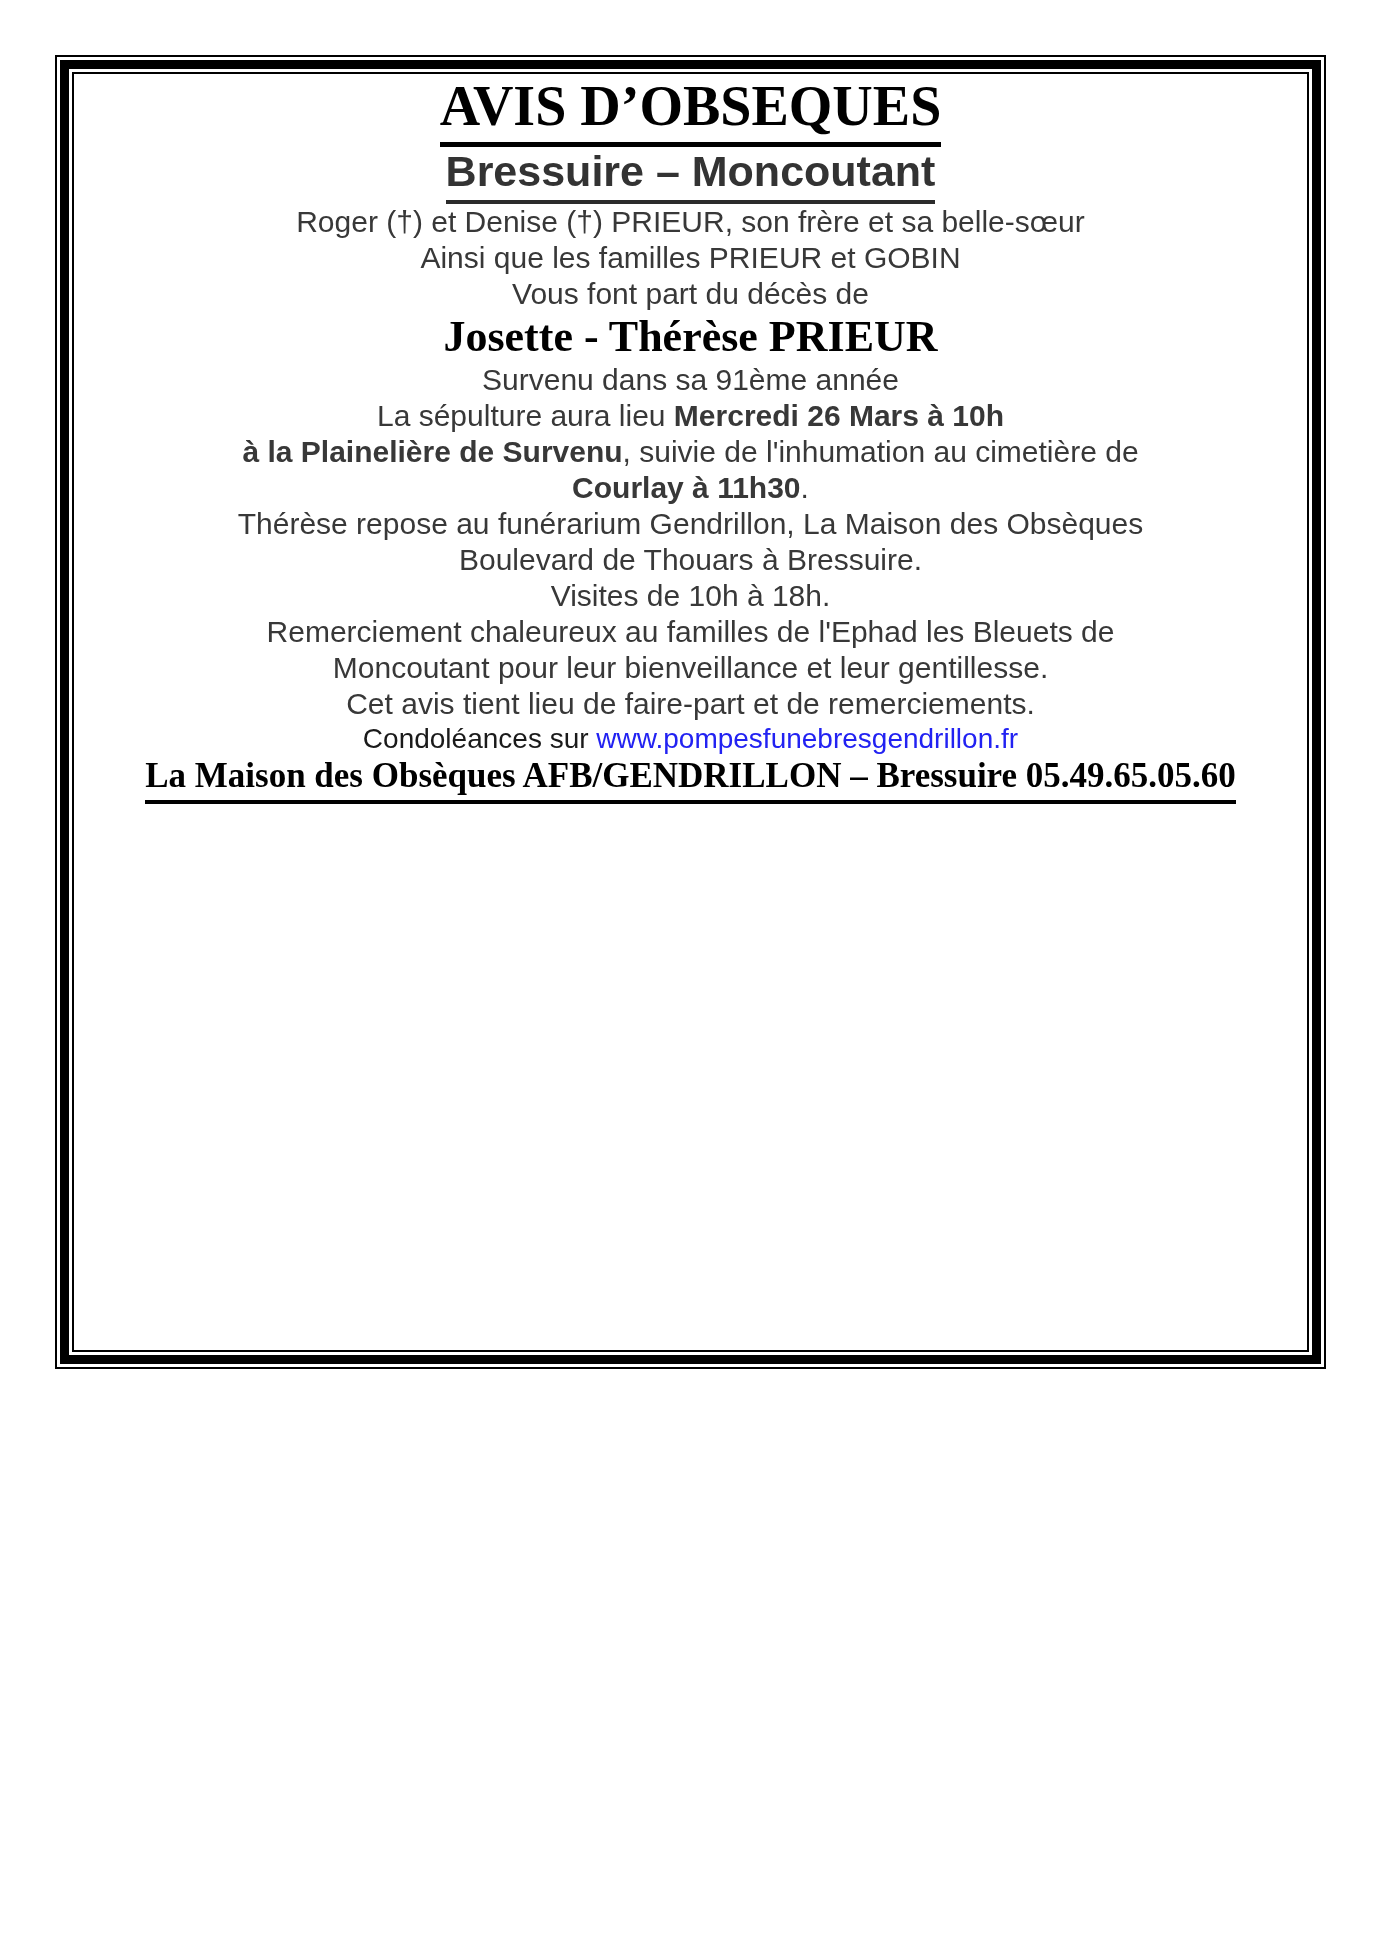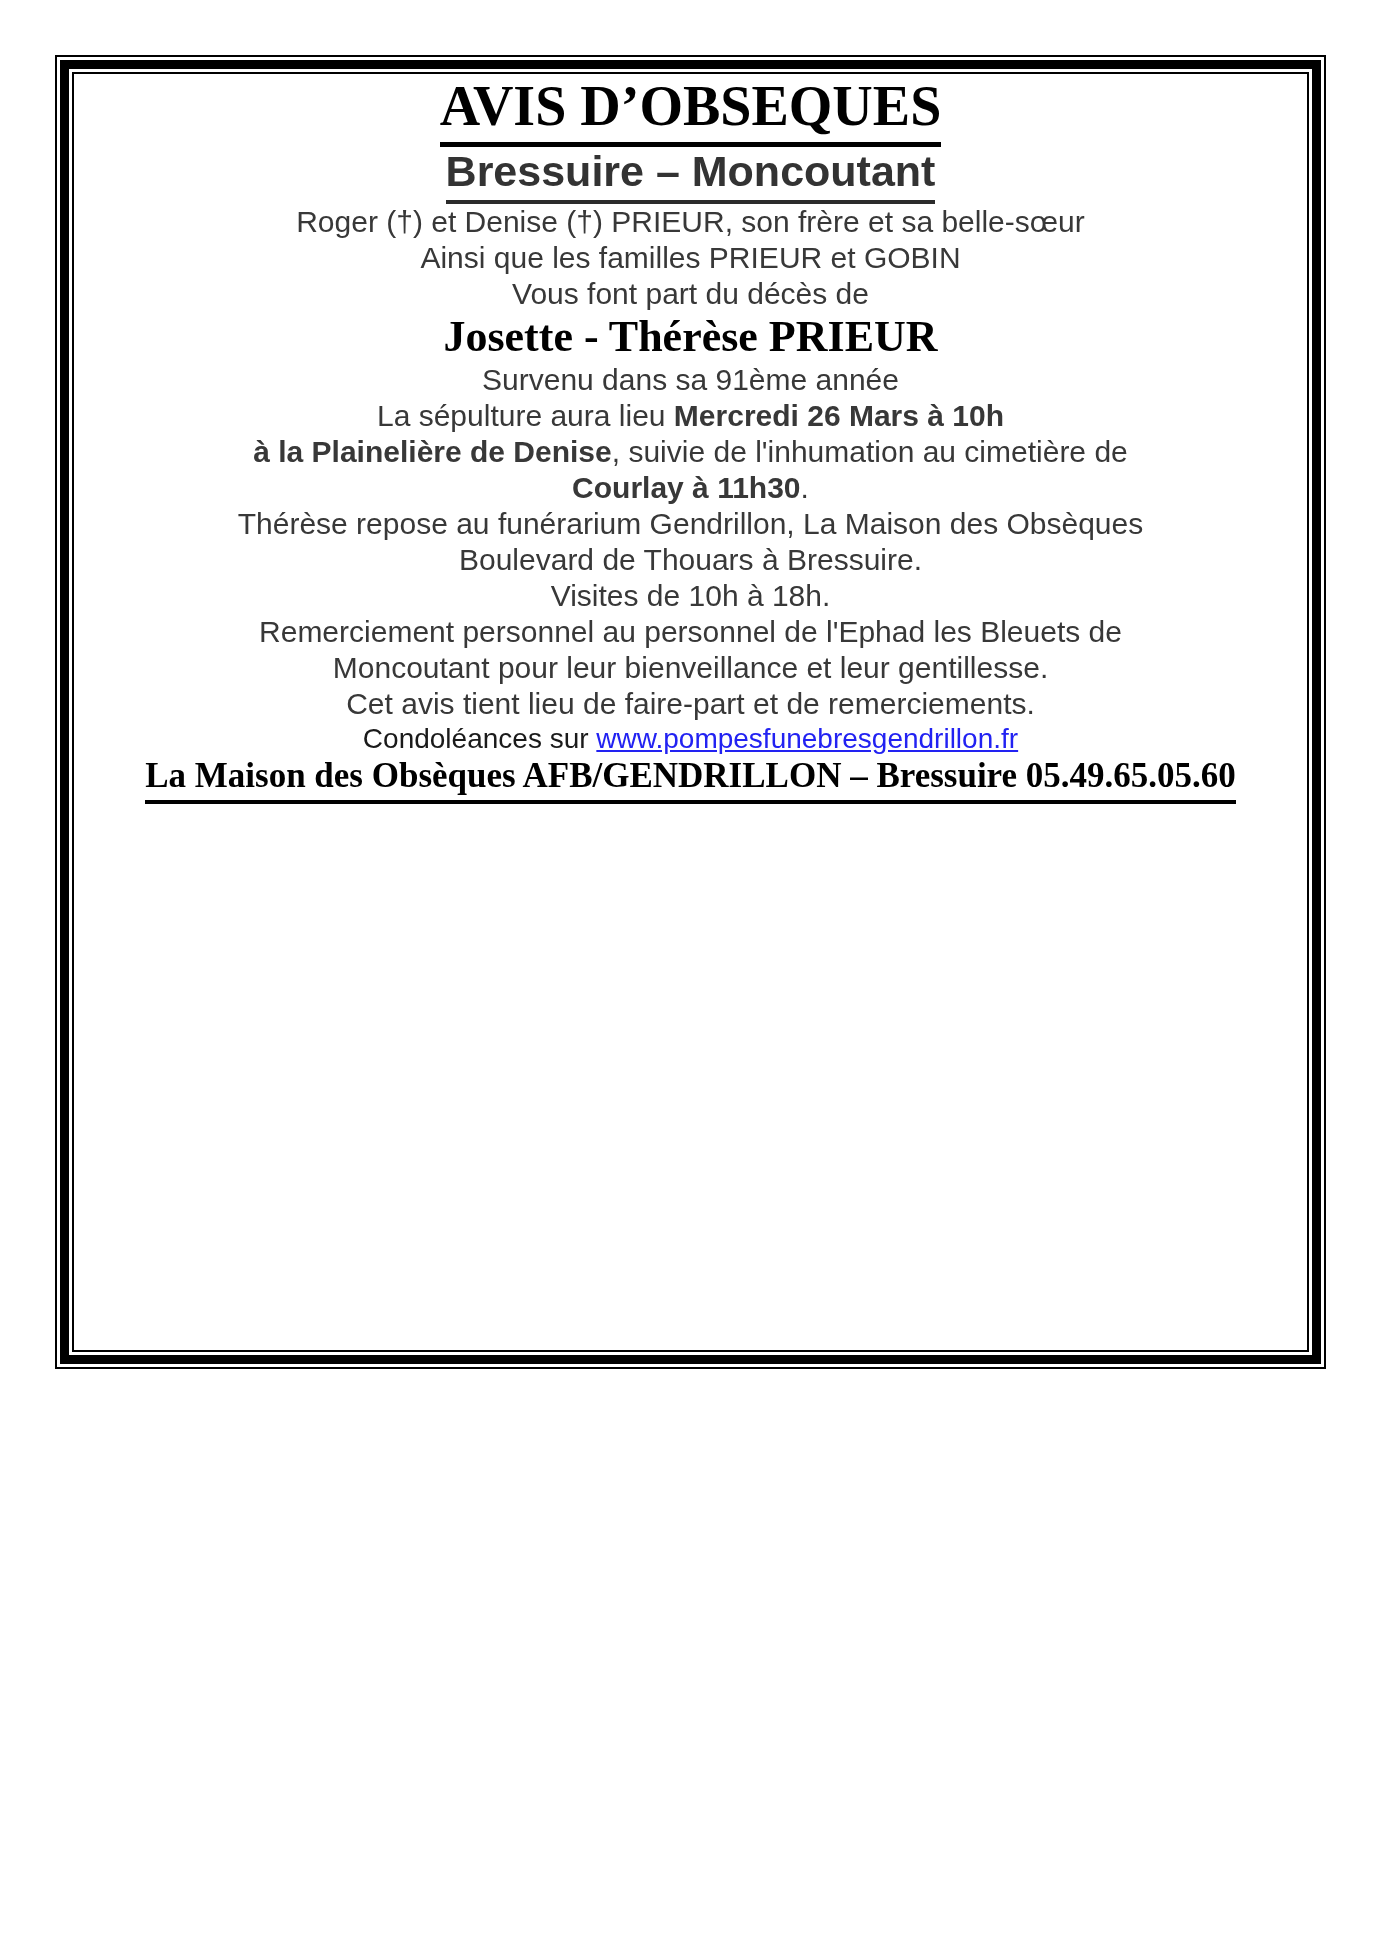--- a/index.html
+++ b/index.html
@@ -93,21 +93,20 @@
 
   .bold { font-weight: bold; }
 
   .p-condolences {
     margin-top: 28px;
     font-size: 28px;
     line-height: 34px;
     color: #1a1a1a;
   }
   .condolence-link {
-    text-decoration: underline;
     cursor: pointer;
   }
   .doc-footer {
     margin-top: 44px;
     font-family: "Liberation Serif", serif;
     font-weight: bold;
     font-size: 35px;
     line-height: 1.15;
     color: #000;
   }
@@ -134,32 +133,32 @@
 
       <p class="body-line p-family-1">Roger (†) et Denise (†) PRIEUR, son frère et sa belle-sœur</p>
       <p class="body-line p-family-3">Ainsi que les familles PRIEUR et GOBIN</p>
       <p class="body-line p-family-4">Vous font part du décès de</p>
 
       <p class="deceased-name">Josette - Thérèse PRIEUR</p>
       <p class="body-line deceased-age">Survenu dans sa 91ème année</p>
 
       <p class="body-line p-ceremony">
         <span>La sépulture aura lieu </span><span class="bold">Mercredi 26 Mars à 10h</span><br>
-        <span class="bold">à la Plainelière de Denise</span><span>, suivie de l'inhumation au cimetière de</span><br>
+        <span class="bold">à la Plainelière de Survenu</span><span>, suivie de l'inhumation au cimetière de</span><br>
         <span class="bold">Courlay à 11h30</span><span>.</span>
       </p>
 
       <p class="body-line p-repose">
         <span>Thérèse repose au funérarium Gendrillon, La Maison des Obsèques</span><br>
         <span>Boulevard de Thouars à Bressuire.</span><br>
         <span>Visites de 10h à 18h.</span>
       </p>
 
       <p class="body-line p-thanks">
-        <span>Remerciement personnel au personnel de l'Ephad les Bleuets de</span><br>
+        <span>Remerciement chaleureux au familles de l'Ephad les Bleuets de</span><br>
         <span>Moncoutant pour leur bienveillance et leur gentillesse.</span>
       </p>
 
       <p class="body-line p-notice">Cet avis tient lieu de faire-part et de remerciements.</p>
 
       <p class="p-condolences">
         <span>Condoléances sur </span><a class="condolence-link" style="color: rgb(34, 34, 242);">www.pompesfunebresgendrillon.fr</a>
       </p>
 
       <p class="doc-footer">

